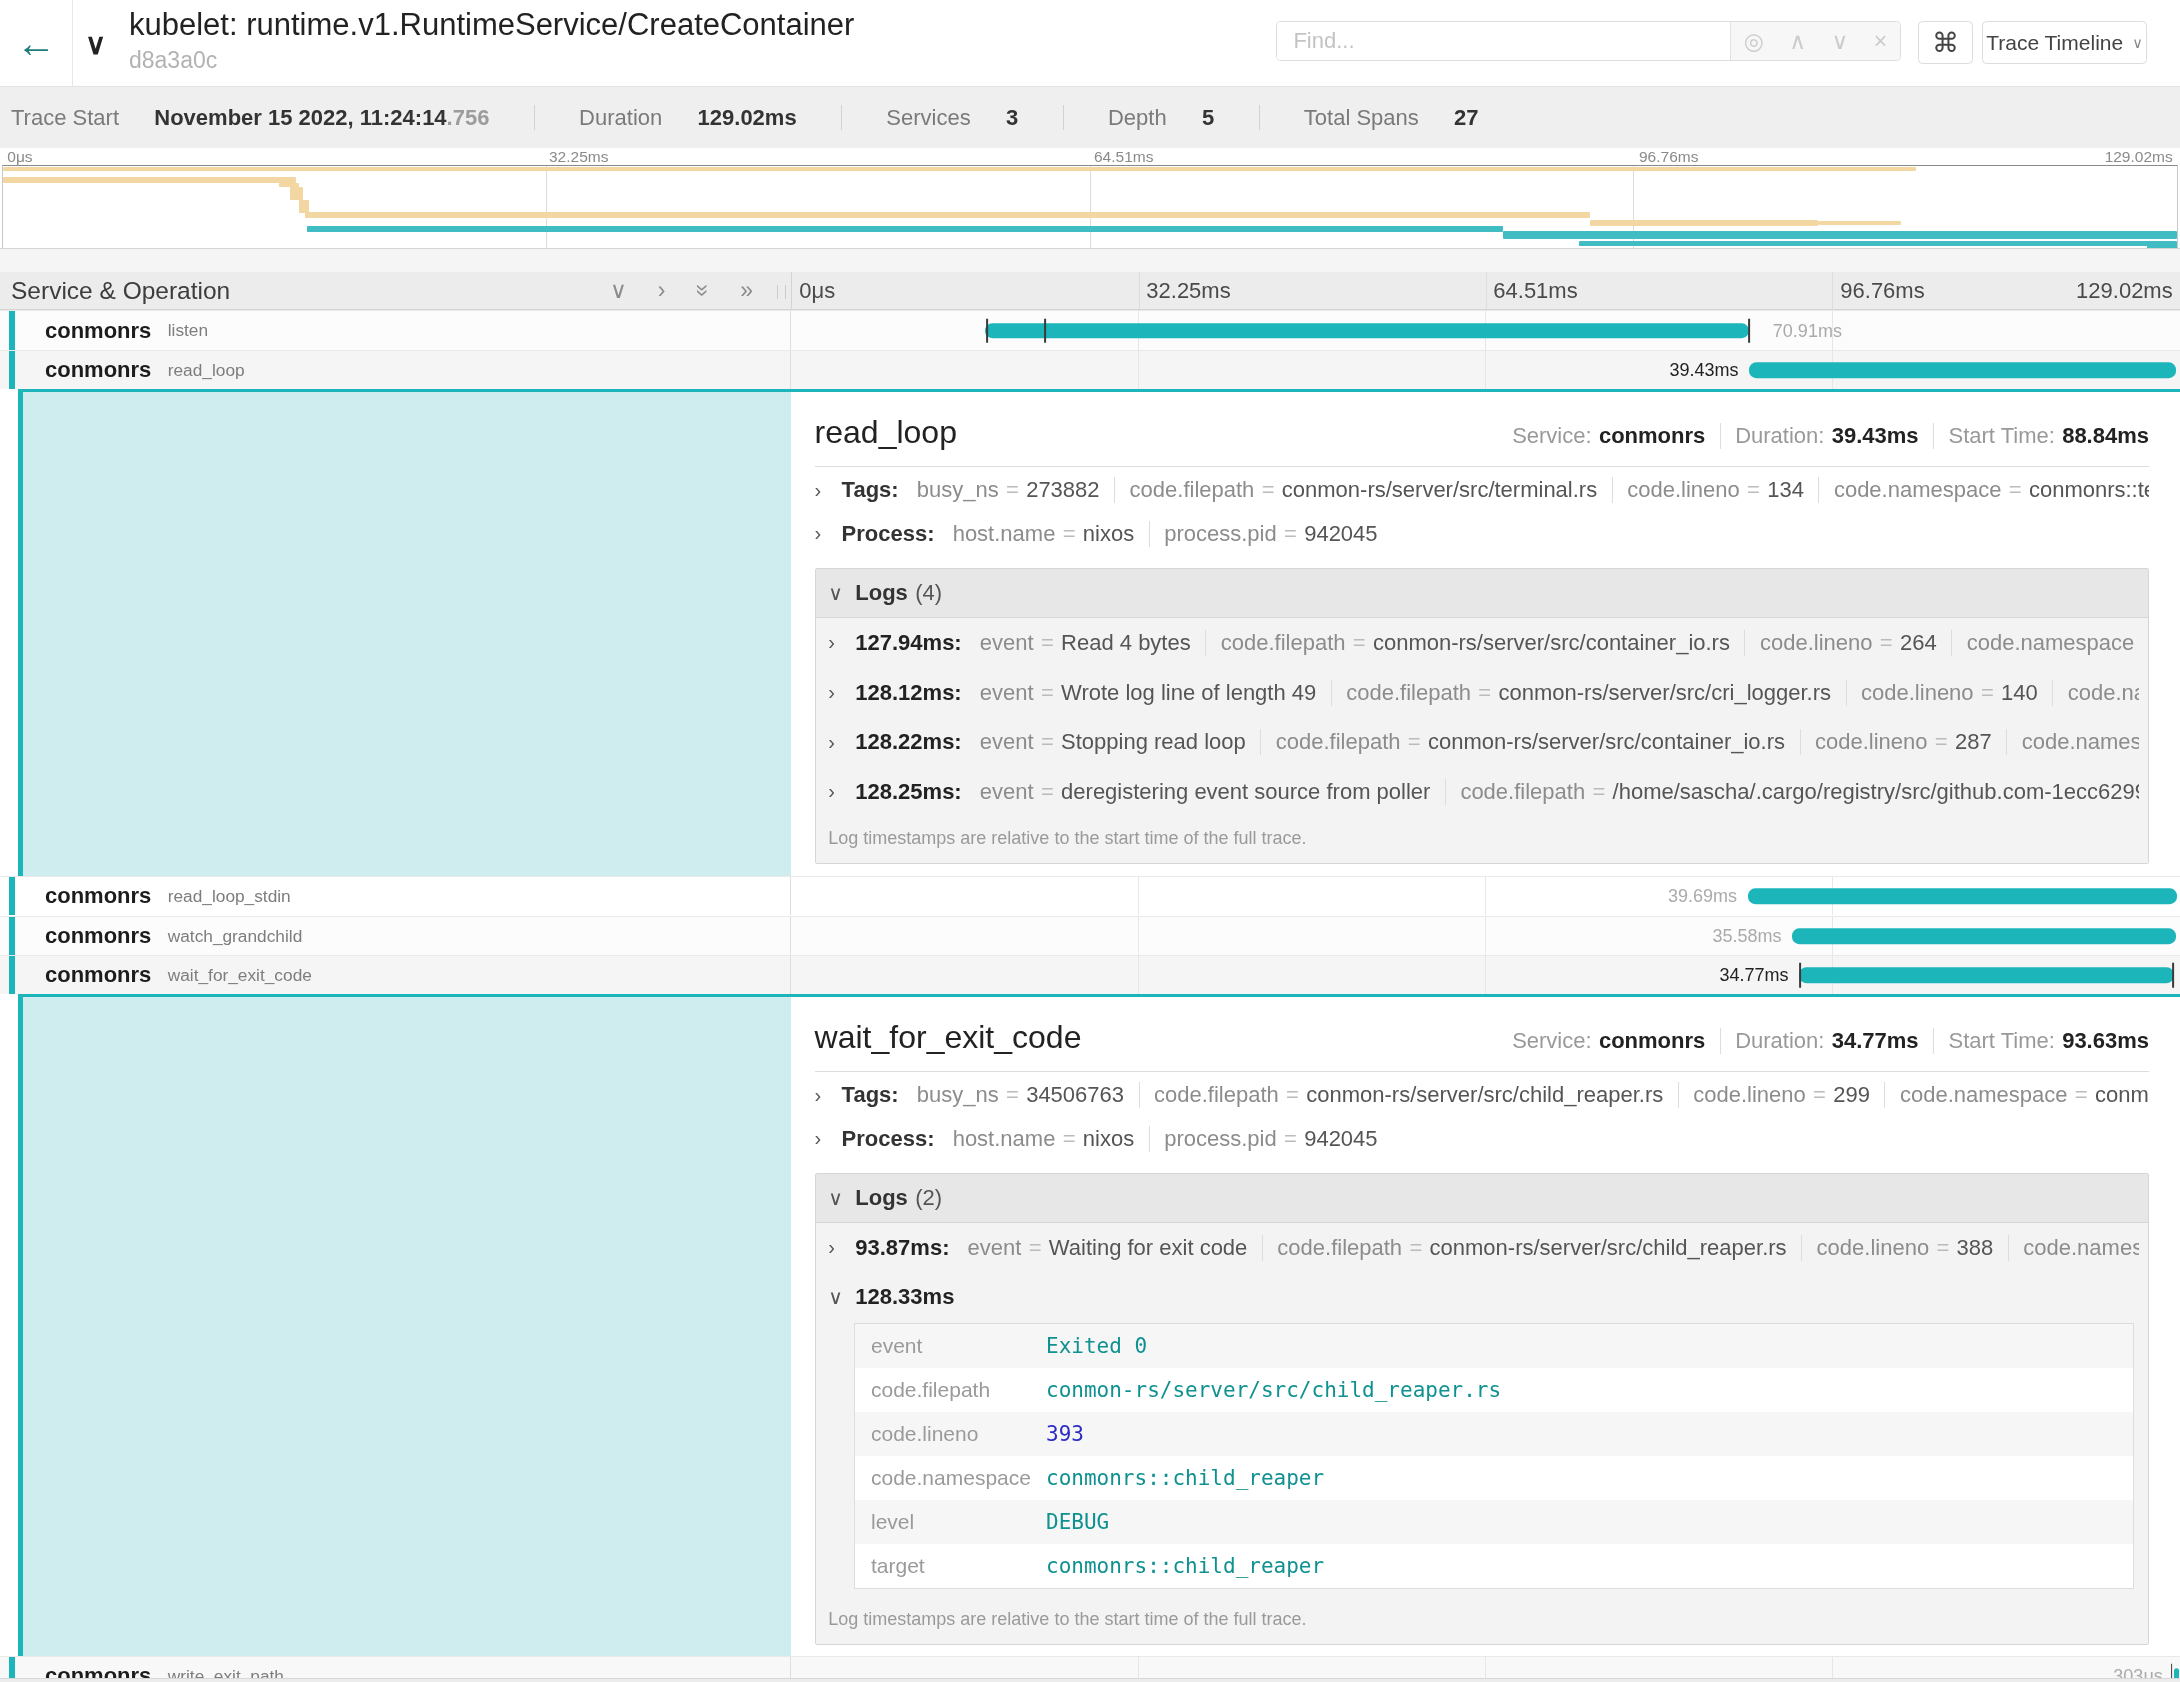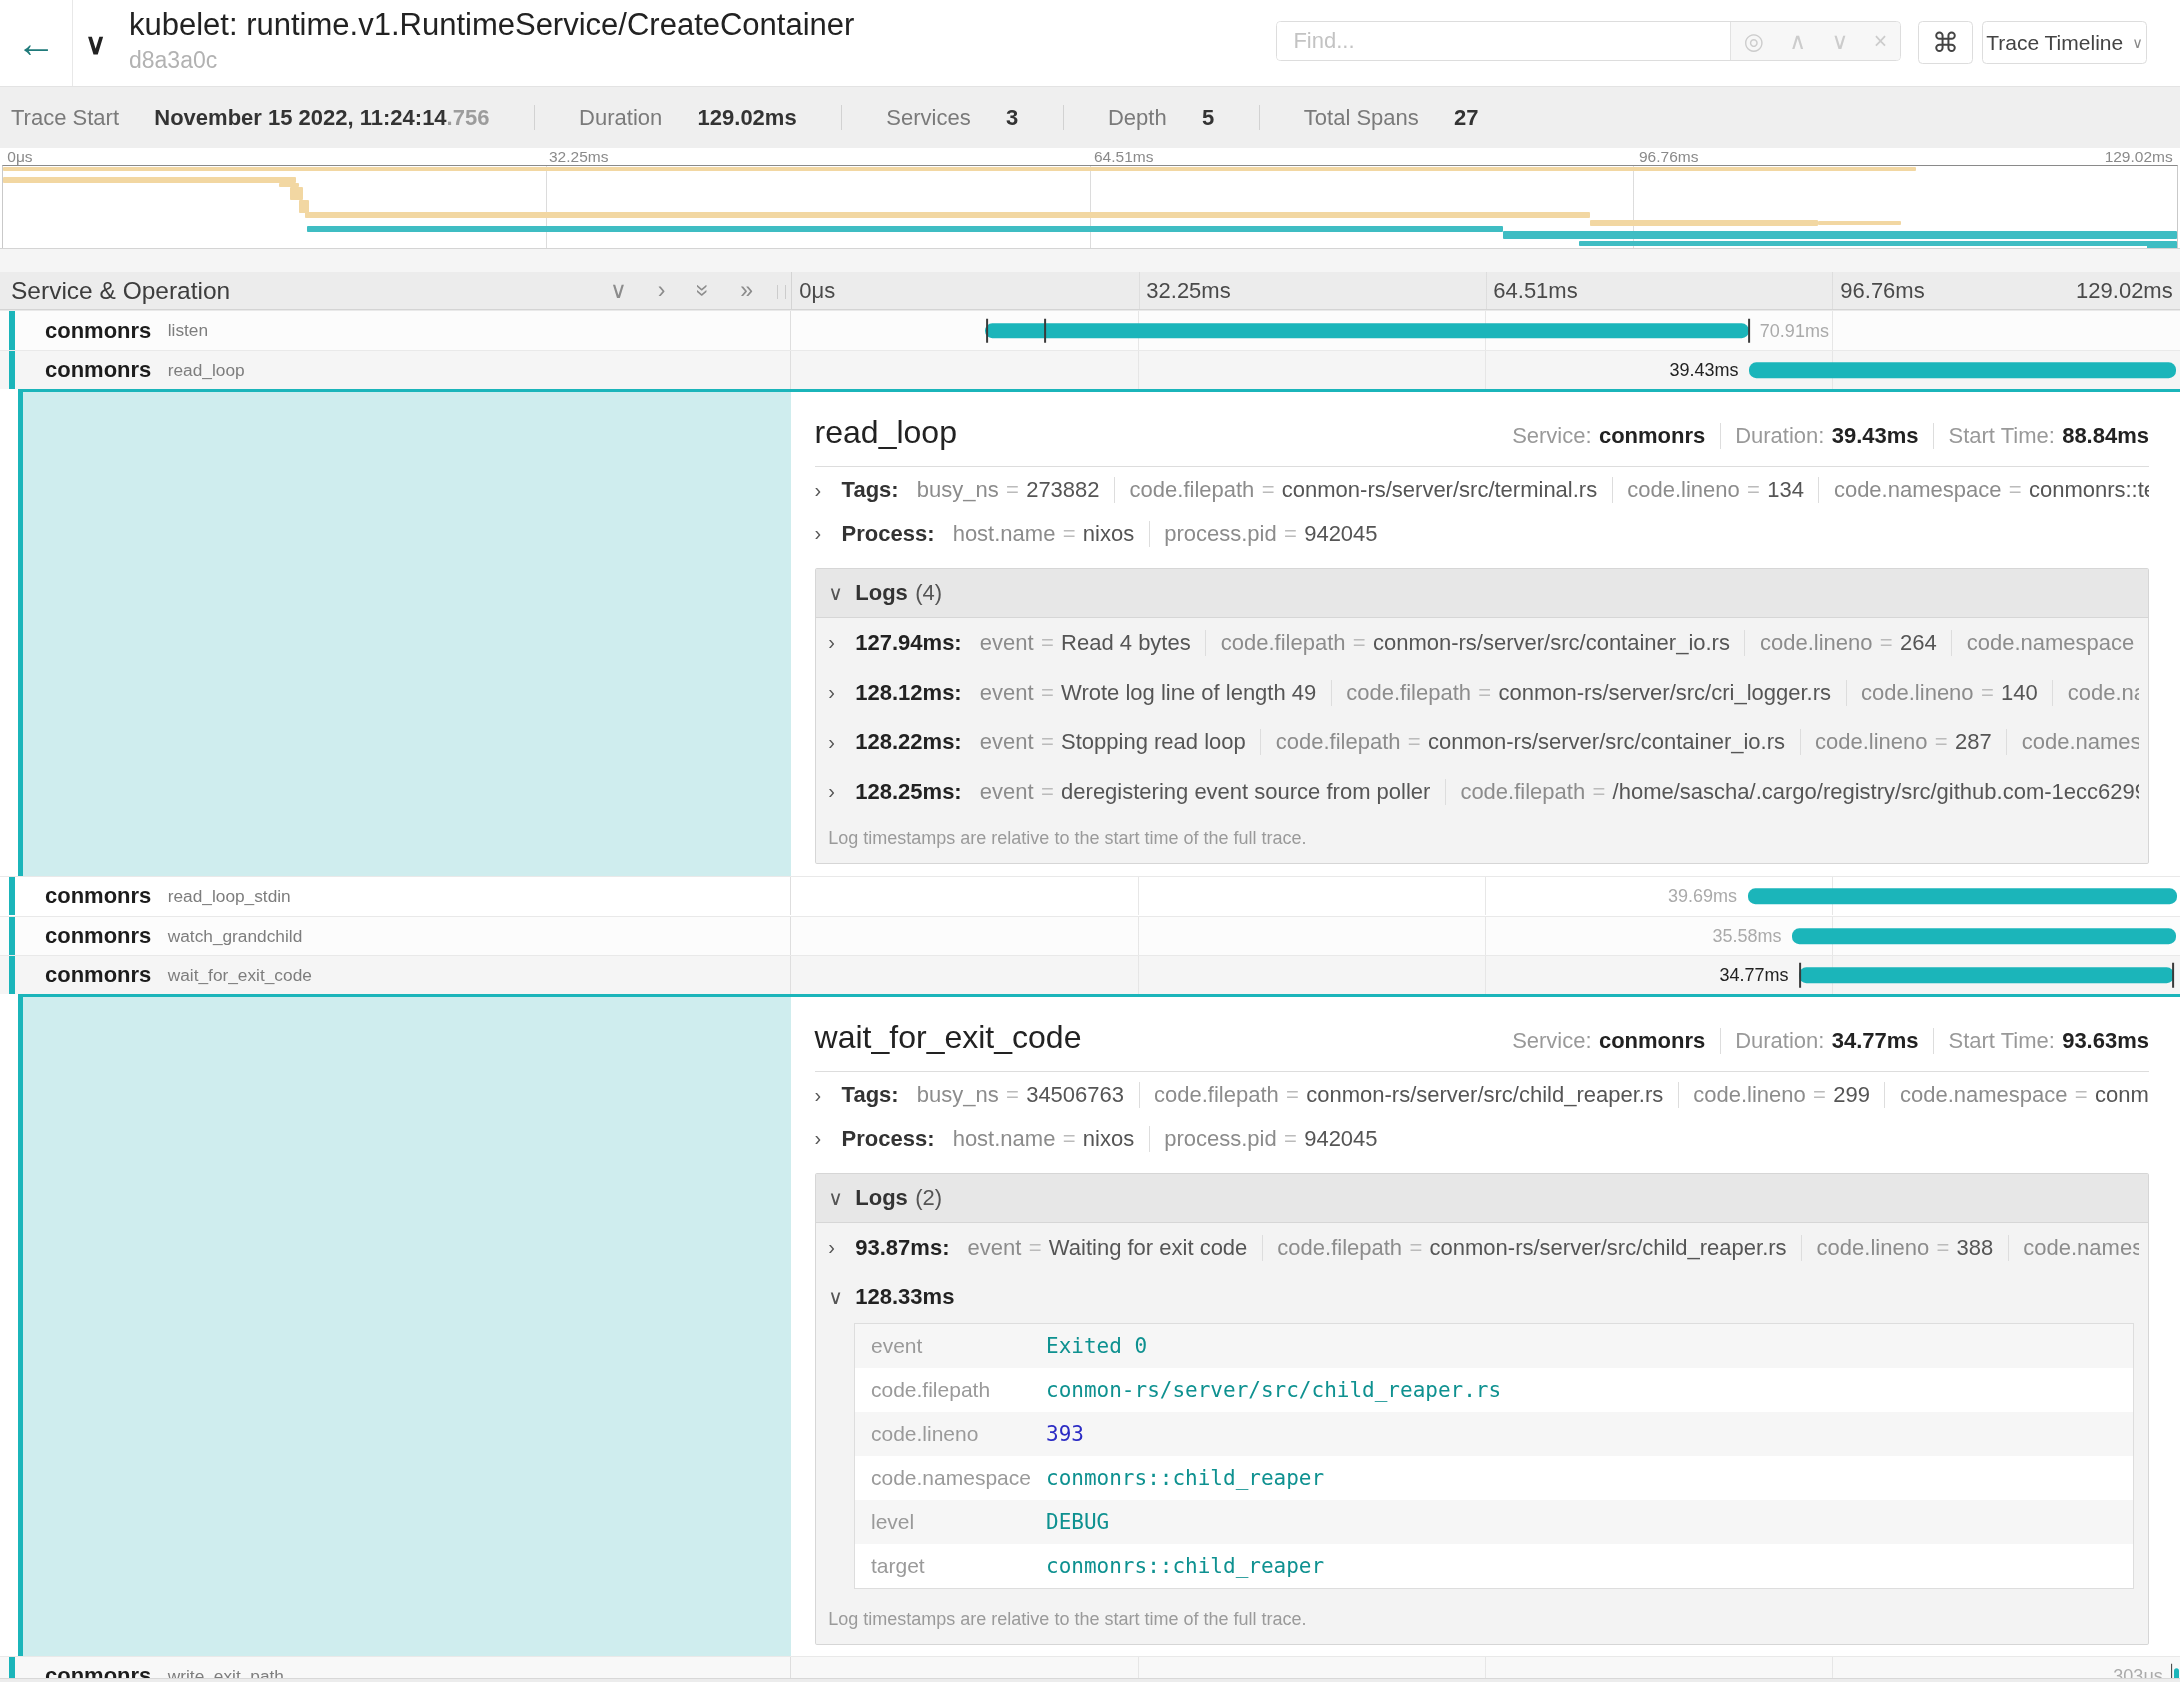--- a/index.html
+++ b/index.html
@@ -63,21 +63,21 @@
   .trow-left { position:relative; width:791px; display:flex; align-items:center; border-right:0.9px solid #dedede; overflow:hidden; }
   .accent { position:absolute; left:9px; top:0; bottom:0; width:5.5px; background:#1bb5ba; }
   .svc { margin-left:45px; font-size:22px; font-weight:700; color:#1c1c1c; }
   .op { margin-left:16.4px; font-size:17.3px; color:#7d7d7d; }
   .lane { position:relative; flex:1; overflow:hidden;
       background-image:linear-gradient(#e4e4e4,#e4e4e4),linear-gradient(#e4e4e4,#e4e4e4),linear-gradient(#e4e4e4,#e4e4e4);
       background-repeat:no-repeat; background-size:0.9px 100%; background-position:25% 0,50% 0,75% 0; }
   .span-bar { position:absolute; top:50%; transform:translateY(-50%); height:15.5px; min-width:5.5px; border-radius:7.3px; background:#1bb5ba; }
   .dur-label { position:absolute; top:50%; transform:translateY(-50%); font-size:18px; white-space:nowrap; }
   .dur-label.before { padding-right:11px; }
-  .dur-label.after { padding-left:11px; }
+  .dur-label.after { padding-left:24px; }
   .tone-gray { color:#aaa; }
   .tone-dark { color:#222; }
   .log-tick { position:absolute; top:50%; transform:translate(-50%,-50%); width:1.8px; height:24.5px; background:#3a3a3a; }
   .bg-a { background:#fcfcfc; } .bg-b { background:#f5f5f5; } .bg-c { background:#fff; } .bg-d { background:#f8f8f8; }
   .bottom-sliver { position:absolute; left:0; right:0; top:1678px; height:4.5px; background:#ececec; border-top:0.9px solid #d8d8d8; }
 
   
   .detail { position:absolute; left:18px; right:0; display:flex; border-top:3.6px solid #1bb5ba; overflow:hidden; } 
   .d-left { width:773px; background:#cfedee; border-left:5.5px solid #1bb5ba; }
   .d-right { flex:1; background:#fff; padding:22px 31px 9px 23.6px; overflow:hidden; }

